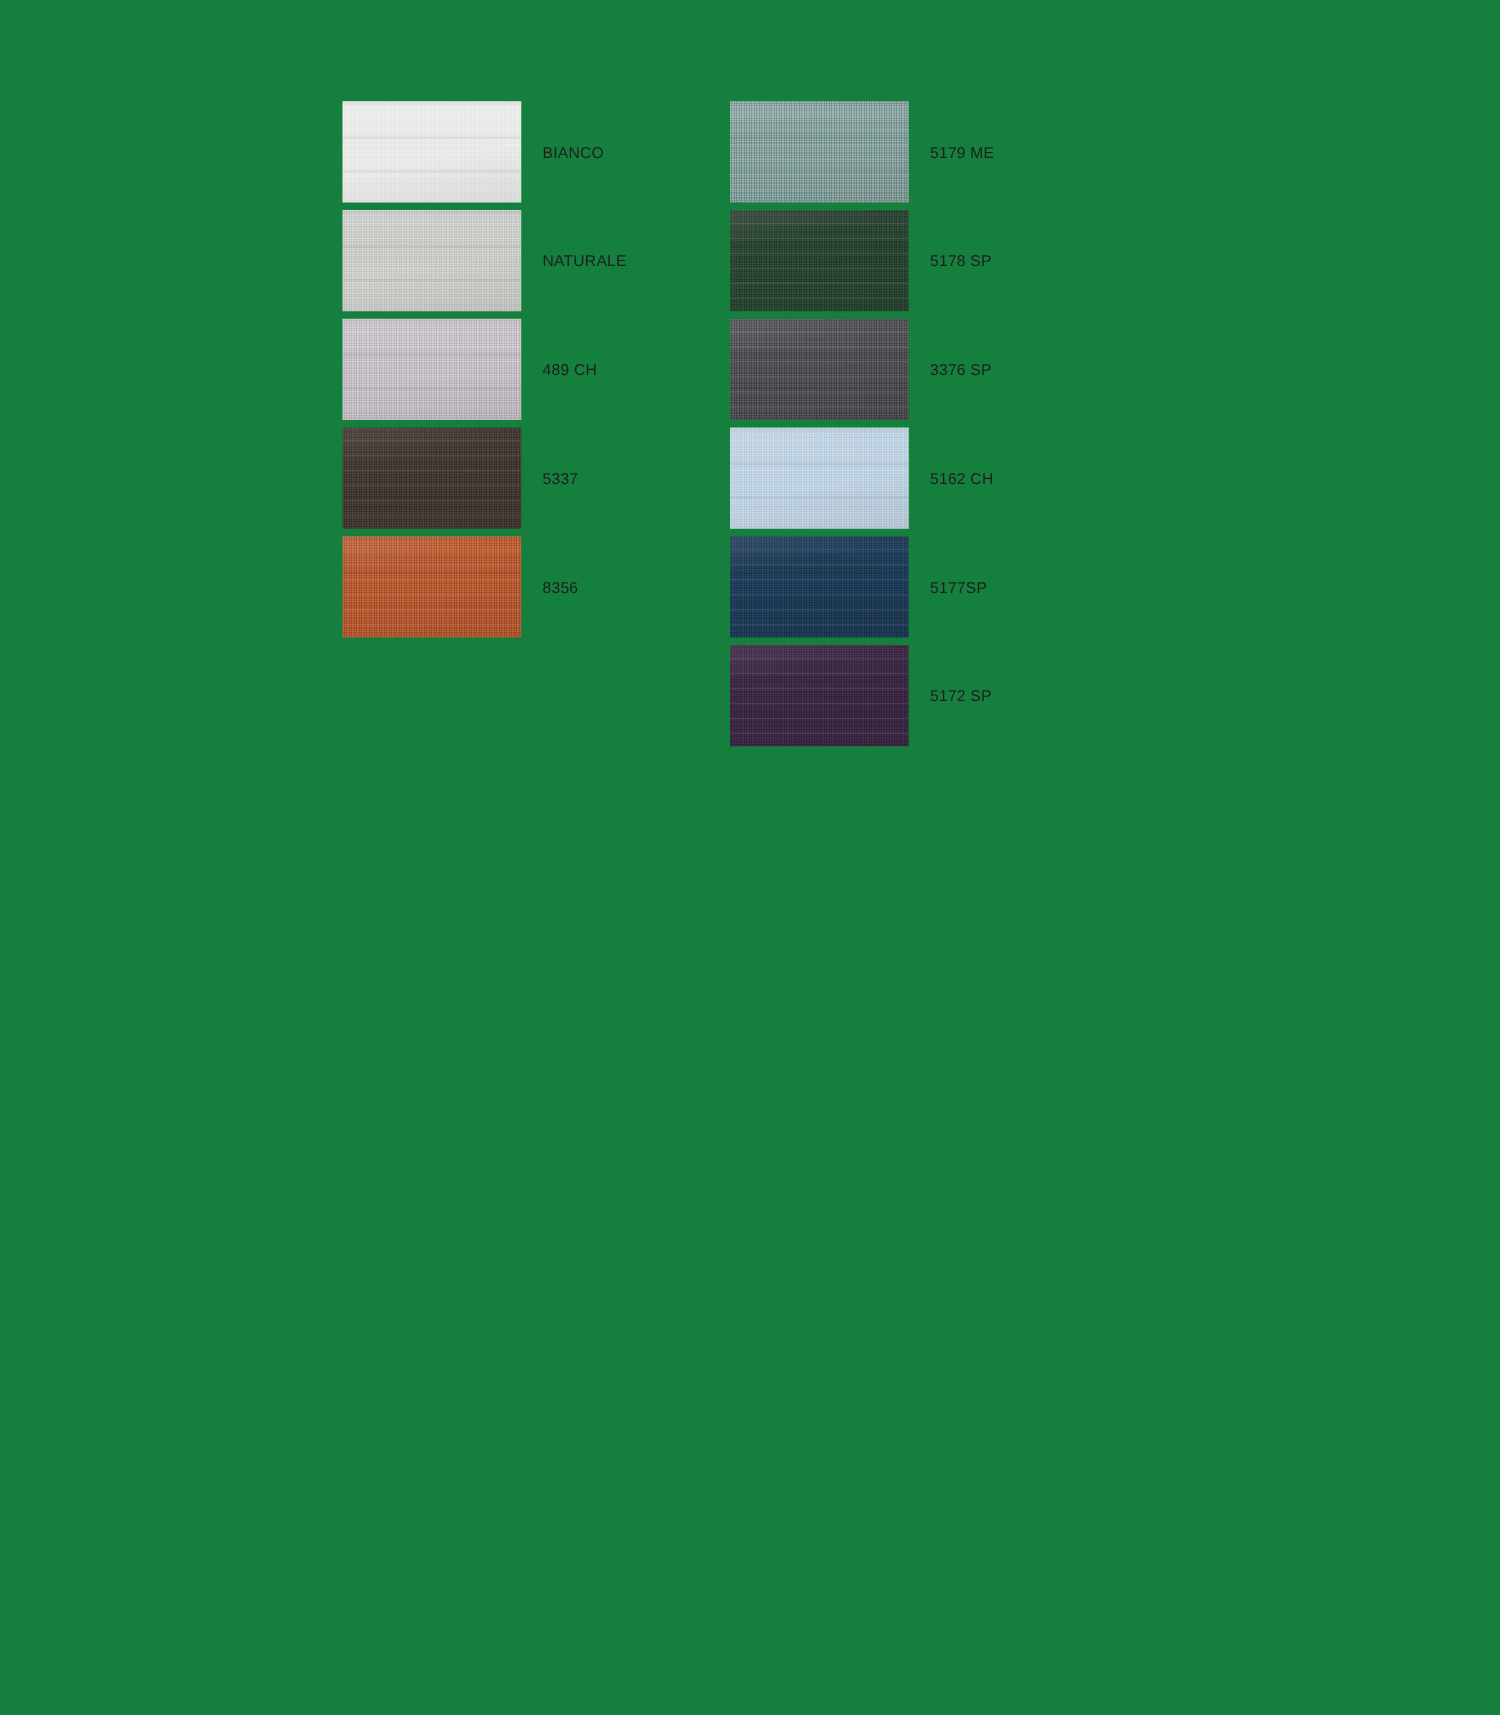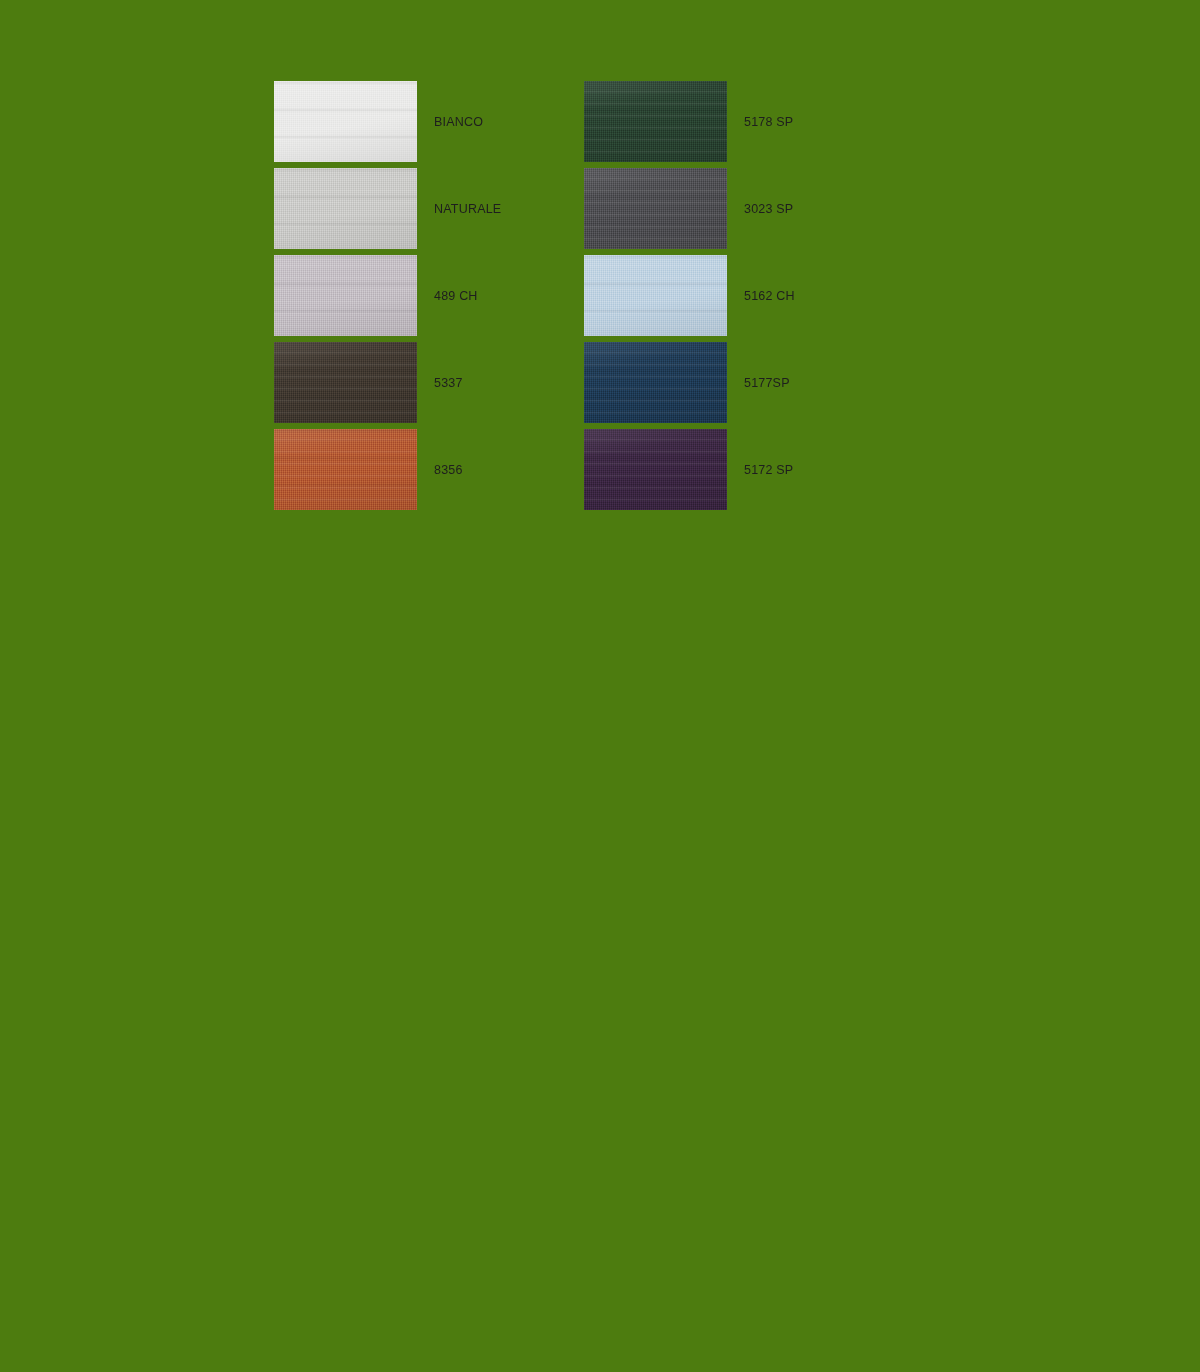--- a/index.html
+++ b/index.html
@@ -13,21 +13,21 @@
     height: 1372px;
     font-family: "Liberation Sans", sans-serif;
     color: #1a1a1a;
     overflow: hidden;
   }
 
   .page {
     position: relative;
     width: 1200px;
     height: 1372px;
-    background: #4d7c0f;
+    background: #15803d;
   }
 
   .swatch-board {
     position: absolute;
     left: 274px;
     top: 78px;
     width: 620px;
   }
 
   .column-wrap {
@@ -179,40 +179,48 @@
             <div class="slub"></div>
             <div class="shade"></div>
           </div>
           <div class="swatch-label">8356</div>
         </div>
 
       </div>
 
       <div class="column">
 
+        <div class="swatch-row">
+          <div class="swatch-chip" style="background-color: rgb(127, 155, 151);">
+            <div class="weave"></div>
+            <div class="slub"></div>
+            <div class="shade"></div>
+          </div>
+          <div class="swatch-label">5179 ME</div>
+        </div>
 
         <div class="swatch-row">
           <div class="swatch-chip" style="background-color: rgb(39, 64, 47);">
             <div class="weave"></div>
             <div class="slub"></div>
             <div class="shade"></div>
           </div>
           <div class="swatch-label">5178 SP</div>
         </div>
 
 
 
 
         <div class="swatch-row">
           <div class="swatch-chip" style="background-color: rgb(75, 75, 79);">
             <div class="weave"></div>
             <div class="slub"></div>
             <div class="shade"></div>
           </div>
-          <div class="swatch-label">3023 SP</div>
+          <div class="swatch-label">3376 SP</div>
         </div>
 
         <div class="swatch-row">
           <div class="swatch-chip" style="background-color: rgb(188, 208, 224);">
             <div class="weave"></div>
             <div class="slub"></div>
             <div class="shade"></div>
           </div>
           <div class="swatch-label">5162 CH</div>
         </div>

